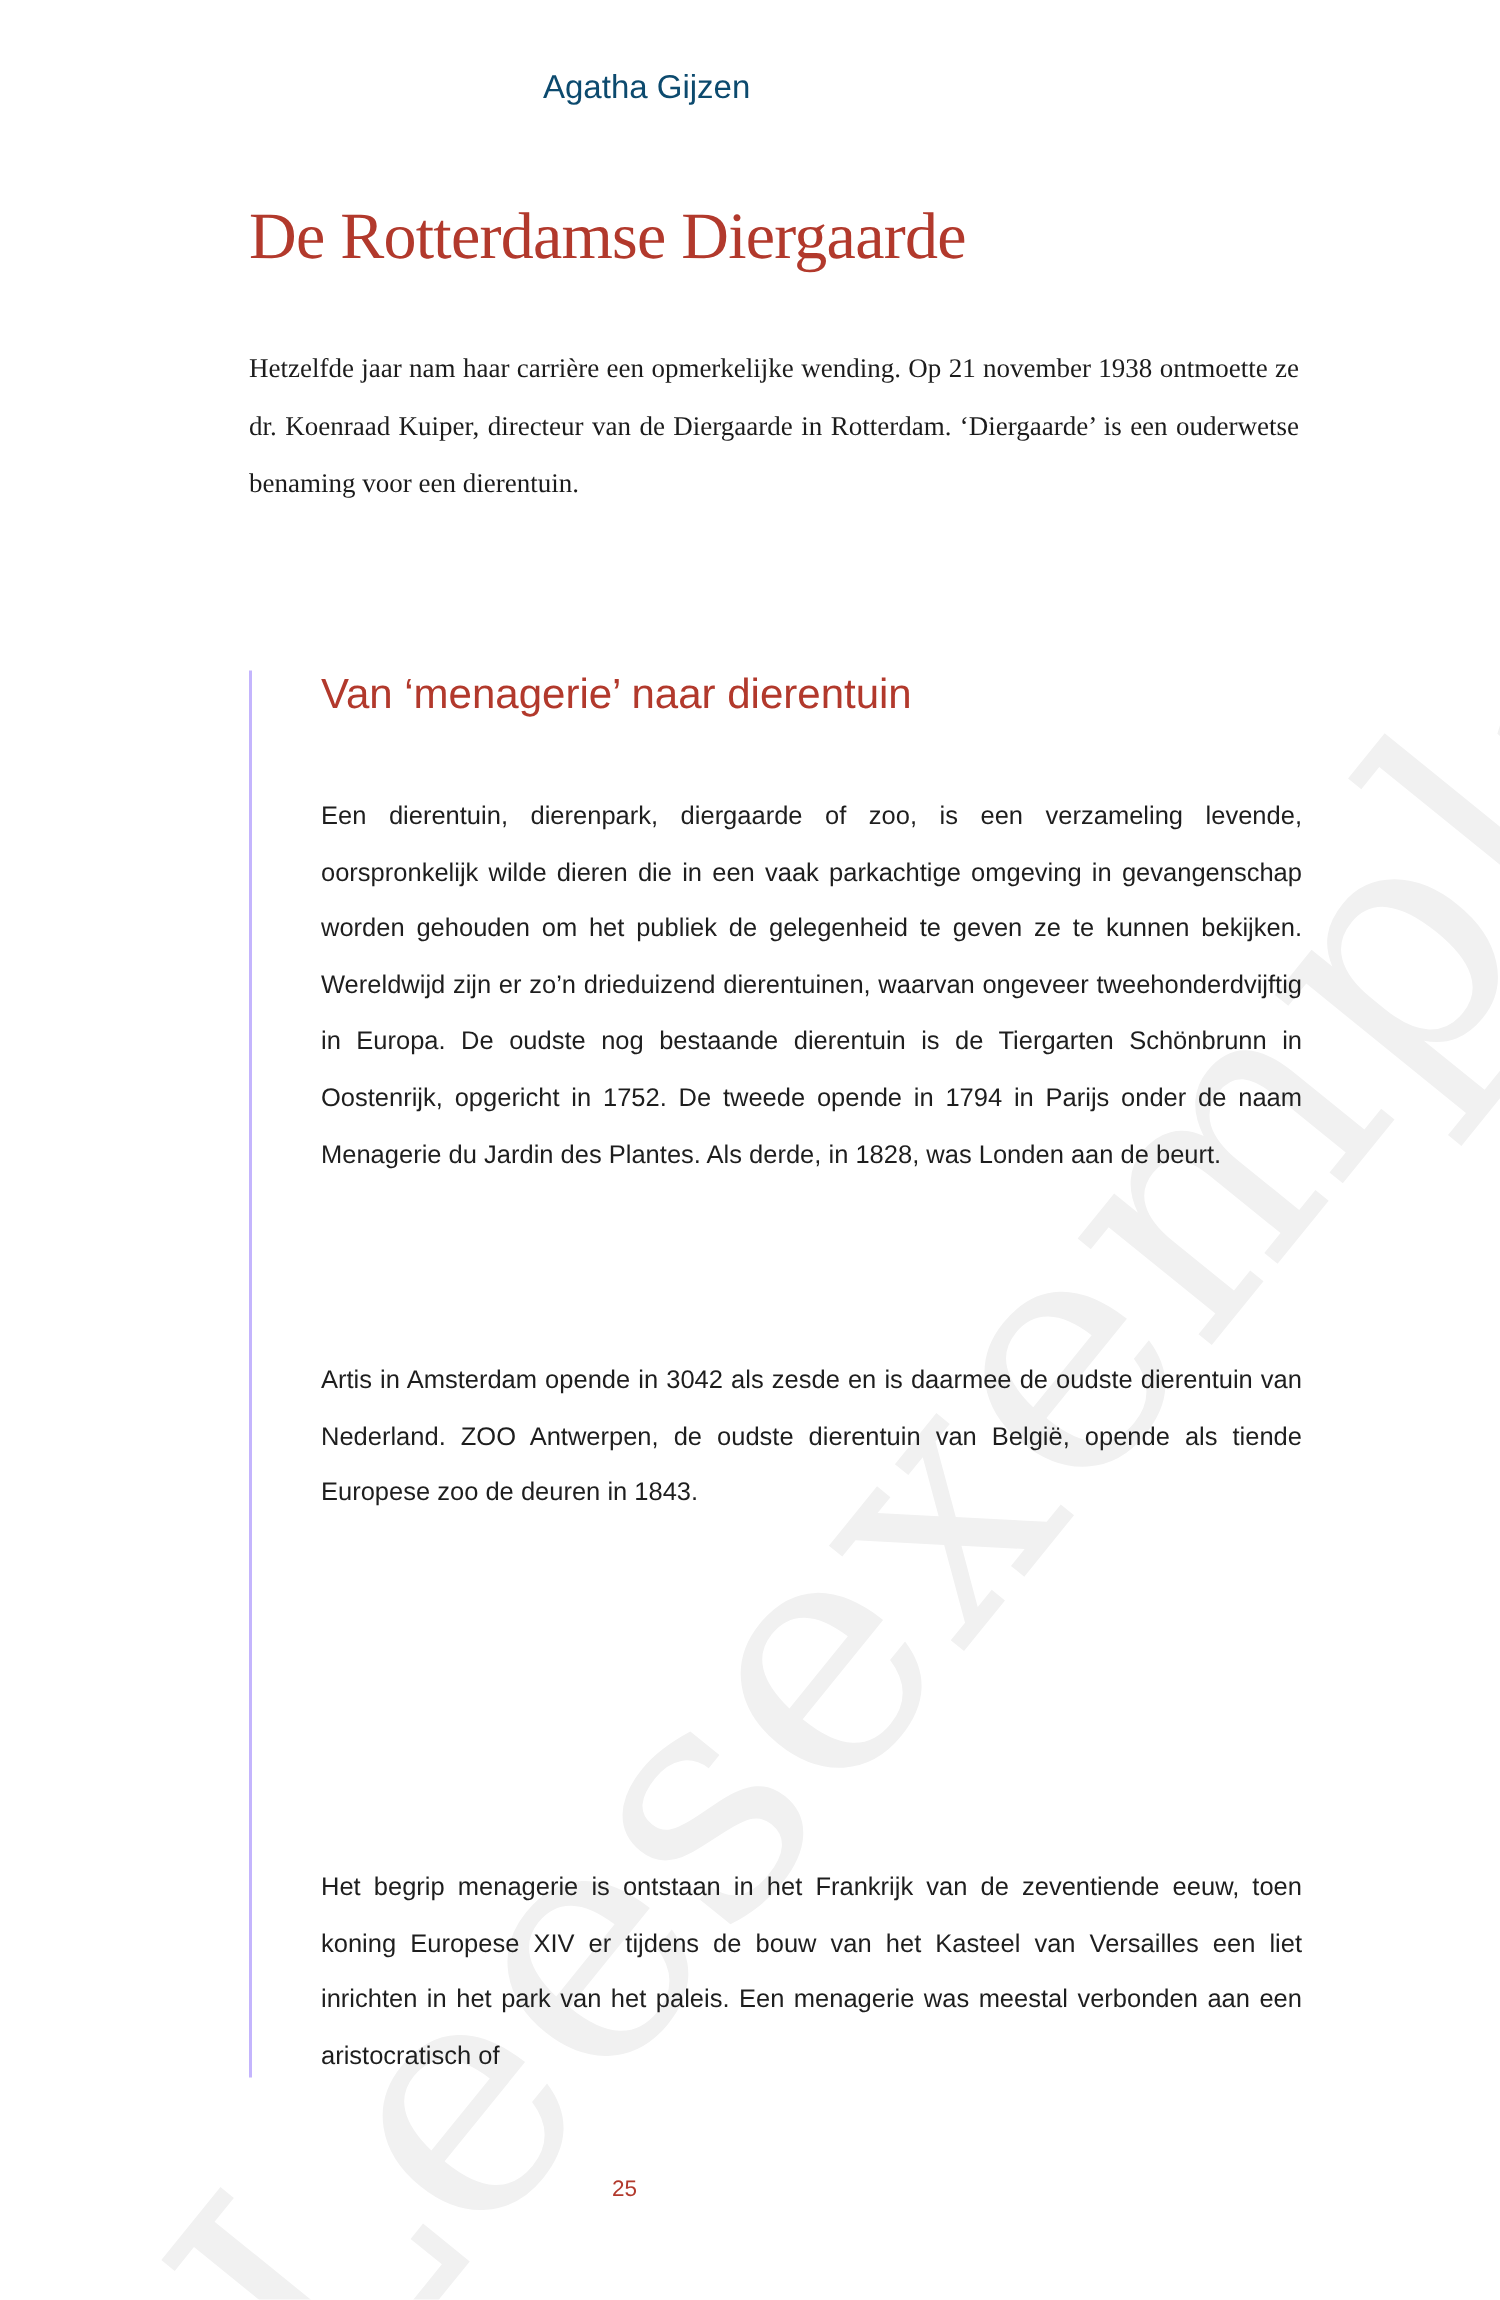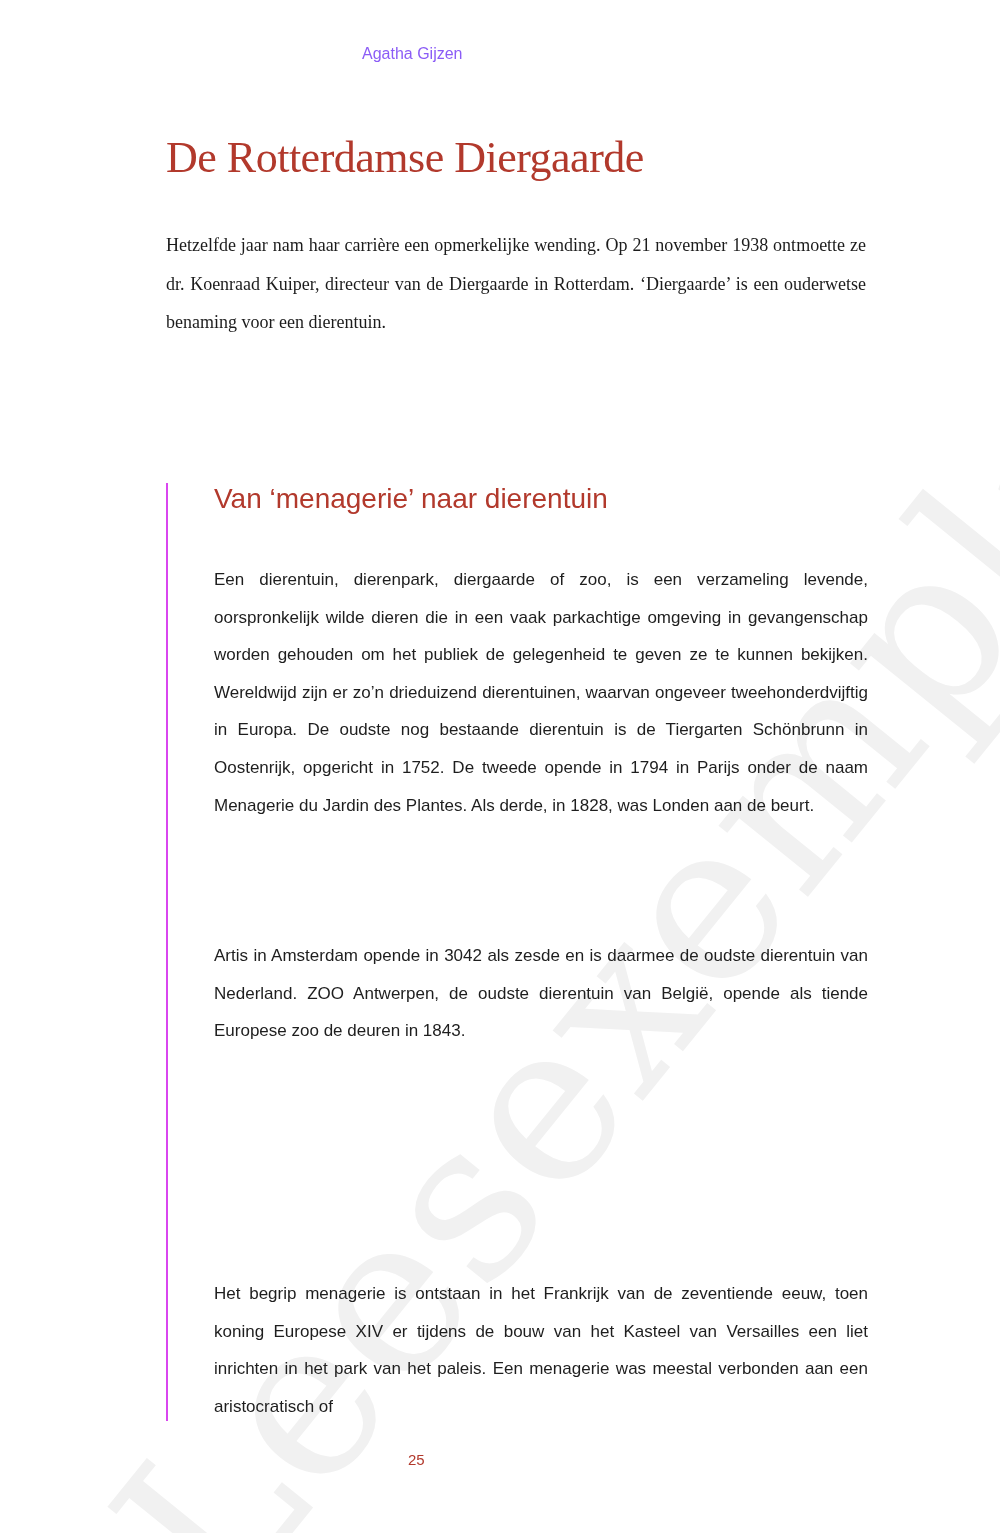--- a/index.html
+++ b/index.html
@@ -40,22 +40,22 @@
     top: 0;
     width: 1000px;
     height: 1533px;
     z-index: 1;
   }
   .running-head {
     position: absolute;
     left: 362px;
     top: 45px;
     font-family: "Liberation Sans", sans-serif;
-    font-size: 16px;
-    color: #8b5cf6;
+    font-size: 22px;
+    color: #0c4a6e;
   }
   .chapter-title {
     position: absolute;
     left: 166px;
     top: 132px;
     margin: 0;
     font-family: "Liberation Serif", serif;
     font-weight: normal;
     font-size: 44px;
     color: #b2392c;
@@ -75,22 +75,21 @@
     color: #1c1c1c;
     text-align: justify;
     hyphens: manual;
   }
   .sidebar-box {
     position: absolute;
     left: 166px;
     top: 447px;
     width: 700px;
     height: 938px;
-    border-left: 2px solid #d946ef;
-    margin-top: 36px;
+    border-left: 2px solid #c4b5fd;
   }
   .box-title {
     position: absolute;
     left: 46px;
     top: 0px;
     margin: 0;
     font-family: "Liberation Sans", sans-serif;
     font-weight: normal;
     font-size: 28px;
     color: #b2392c;

